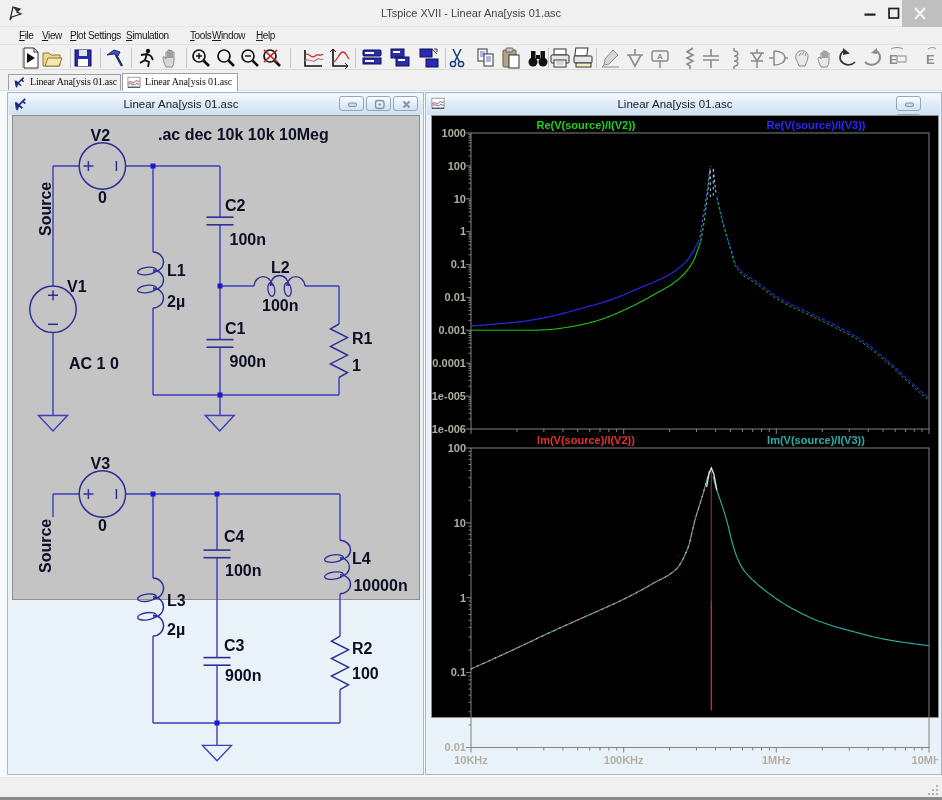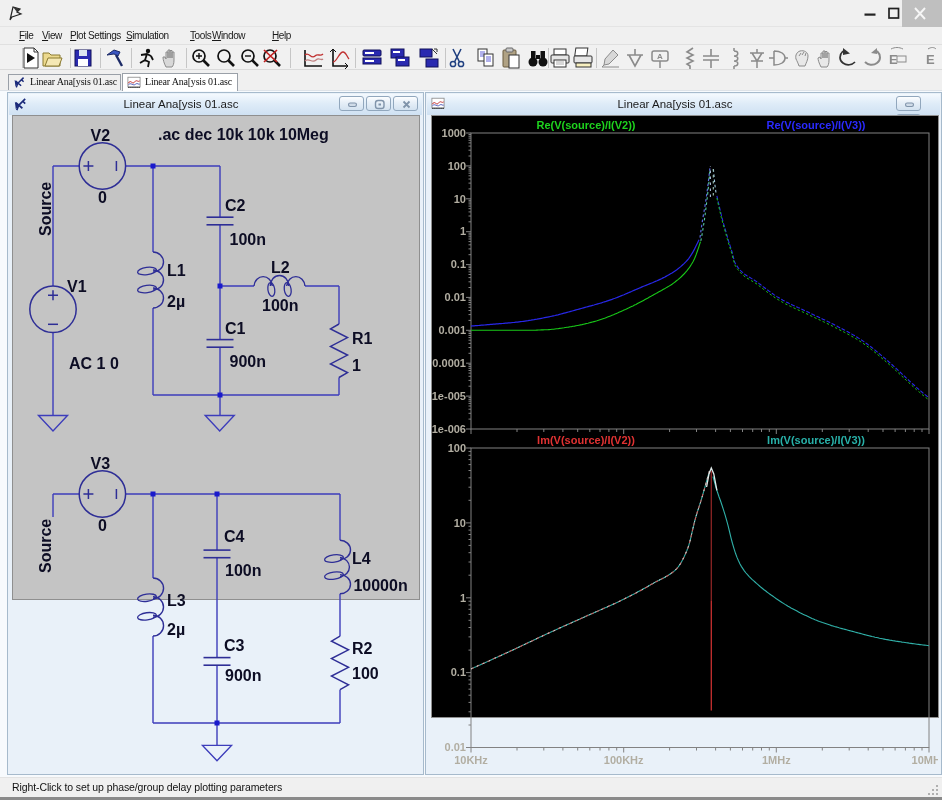--- a/index.html
+++ b/index.html
@@ -25,38 +25,39 @@
 .bbar{position:absolute;left:0;top:797px;width:942px;height:3px;background:#8a8a8a}
 svg{display:block}
 .schem-text{font-weight:bold;fill:#0d0d24;font-size:16px}
 .plab{font-weight:bold;font-size:11px}
 </style></head><body>
 <div class="titlebar">
 <svg style="position:absolute;left:7px;top:4px" width="18" height="18" viewBox="0 0 18 18">
       <path d="M3 16 L6 3 L13 5 L10 8 L14 10 L5 13 Z" fill="none" stroke="#222" stroke-width="1.2"></path>
       <path d="M6 3 L13 5 L10 8 Z" fill="#333"></path>
     </svg>
+<div class="tb-title">LTspice XVII - Linear Ana[ysis 01.asc</div>
 <svg style="position:absolute;left:862px;top:0" width="40" height="27">
       <rect x="2.5" y="13.5" width="11" height="2.2" fill="#222"></rect>
       <rect x="27" y="8.5" width="9.5" height="9.5" fill="none" stroke="#222" stroke-width="1.7"></rect>
     </svg>
 <div style="position:absolute;right:0;top:0;width:40px;height:27px;background:#bfbfbf">
       <svg width="40" height="27">
         <path d="M13 8 L23 19 M23 8 L13 19" stroke="#f6f6f6" stroke-width="1.9"></path>
       </svg>
     </div>
 </div>
 <div class="menubar">
     <span style="left:19px"><u>F</u>ile</span>
     <span style="left:42px"><u>V</u>iew</span>
     <span style="left:70px"><u>P</u>lot Settings</span>
     <span style="left:126px"><u>S</u>imulation</span>
     <span style="left:190px"><u>T</u>ools</span>
     <span style="left:212px"><u>W</u>indow</span>
-    <span style="left:272px"><u>H</u>elp</span>
+    <span style="left:256px"><u>H</u>elp</span>
   </div>
 <div class="toolbar">
     <div class="tsep" style="left:22px"></div>
     <div class="tsep" style="left:70px"></div>
     <div class="tsep" style="left:100px"></div>
     <div class="tsep" style="left:131px"></div>
     <div class="tsep" style="left:186px"></div>
     <div class="tsep" style="left:290px"></div>
     <div class="tsep" style="left:355px"></div>
     <div class="tsep" style="left:445px"></div>
@@ -575,21 +576,20 @@
             <polyline points="712.0,475.5 713.5,481.1 715.0,486.5 716.5,491.3 718.0,495.7 719.5,499.8 721.0,504.2 722.5,508.8 724.0,513.7 725.5,518.8 727.0,524.3 728.5,530.5 730.0,536.8 731.5,542.5 733.0,547.6 734.5,552.3 736.0,556.4 737.5,559.8 739.0,562.9 740.5,565.6 742.0,567.9 743.5,570.1 745.0,572.0 746.5,573.7 748.0,575.3 749.5,576.8 751.0,578.3 752.5,579.7 754.0,581.0 755.5,582.4 757.0,583.7 758.5,585.0 760.0,586.3 761.5,587.5 763.0,588.7 764.5,589.8 766.0,591.0 767.5,592.1 769.0,593.2 770.5,594.3 772.0,595.3 773.5,596.4 775.0,597.5 776.5,598.5 778.0,599.5 779.5,600.5 781.0,601.5 782.5,602.4 784.0,603.4 785.5,604.3 787.0,605.2 788.5,606.0 790.0,606.9 791.5,607.7 793.0,608.5 794.5,609.3 796.0,610.1 797.5,610.9 799.0,611.7 800.5,612.4 802.0,613.2 803.5,613.9 805.0,614.6 806.5,615.3 808.0,616.0 809.5,616.7 811.0,617.4 812.5,618.0 814.0,618.7 815.5,619.3 817.0,619.9 818.5,620.5 820.0,621.0 821.5,621.6 823.0,622.1 824.5,622.6 826.0,623.1 827.5,623.6 829.0,624.1 830.5,624.6 832.0,625.0 833.5,625.5 835.0,625.9 836.5,626.3 838.0,626.8 839.5,627.2 841.0,627.6 842.5,628.0 844.0,628.4 845.5,628.8 847.0,629.2 848.5,629.6 850.0,630.0 851.5,630.4 853.0,630.8 854.5,631.2 856.0,631.6 857.5,632.0 859.0,632.4 860.5,632.8 862.0,633.2 863.5,633.6 865.0,634.0 866.5,634.4 868.0,634.7 869.5,635.1 871.0,635.5 872.5,635.8 874.0,636.2 875.5,636.5 877.0,636.8 878.5,637.2 880.0,637.5 881.5,637.8 883.0,638.1 884.5,638.4 886.0,638.6 887.5,638.9 889.0,639.2 890.5,639.4 892.0,639.7 893.5,639.9 895.0,640.2 896.5,640.4 898.0,640.6 899.5,640.8 901.0,641.1 902.5,641.3 904.0,641.5 905.5,641.7 907.0,641.9 908.5,642.2 910.0,642.4 911.5,642.6 913.0,642.8 914.5,643.0 916.0,643.2 917.5,643.4 919.0,643.6 920.5,643.8 922.0,644.0 923.5,644.1 925.0,644.3 926.5,644.5 928.0,644.7" fill="none" stroke="#30b0a8" stroke-width="1.1"></polyline>
             <path d="M710.3,470 L710.3,600" stroke="#8c2424" stroke-width="1.3"></path>
             <path d="M710.3,600 L710.3,709.5" stroke="#c83030" stroke-width="1.3"></path>
             <polyline points="705.6,486 708,473 710.3,467 712.8,473 715.9,489.4" fill="none" stroke="#dfe9e9" stroke-width="1.3"></polyline>
           </svg>
         </div>
  </div>
 </div>
 </div>
 <div class="statusbar">
-    <span>Right-Click to set up phase/group delay plotting parameters</span>
 <svg style="position:absolute;right:2px;top:6px" width="13" height="13">
       <g fill="#b0b0b0">
         <rect x="9" y="9" width="2" height="2"></rect>
         <rect x="9" y="5" width="2" height="2"></rect>
         <rect x="5" y="9" width="2" height="2"></rect>
         <rect x="9" y="1" width="2" height="2"></rect>
         <rect x="5" y="5" width="2" height="2"></rect>
         <rect x="1" y="9" width="2" height="2"></rect>
       </g>
     </svg>

